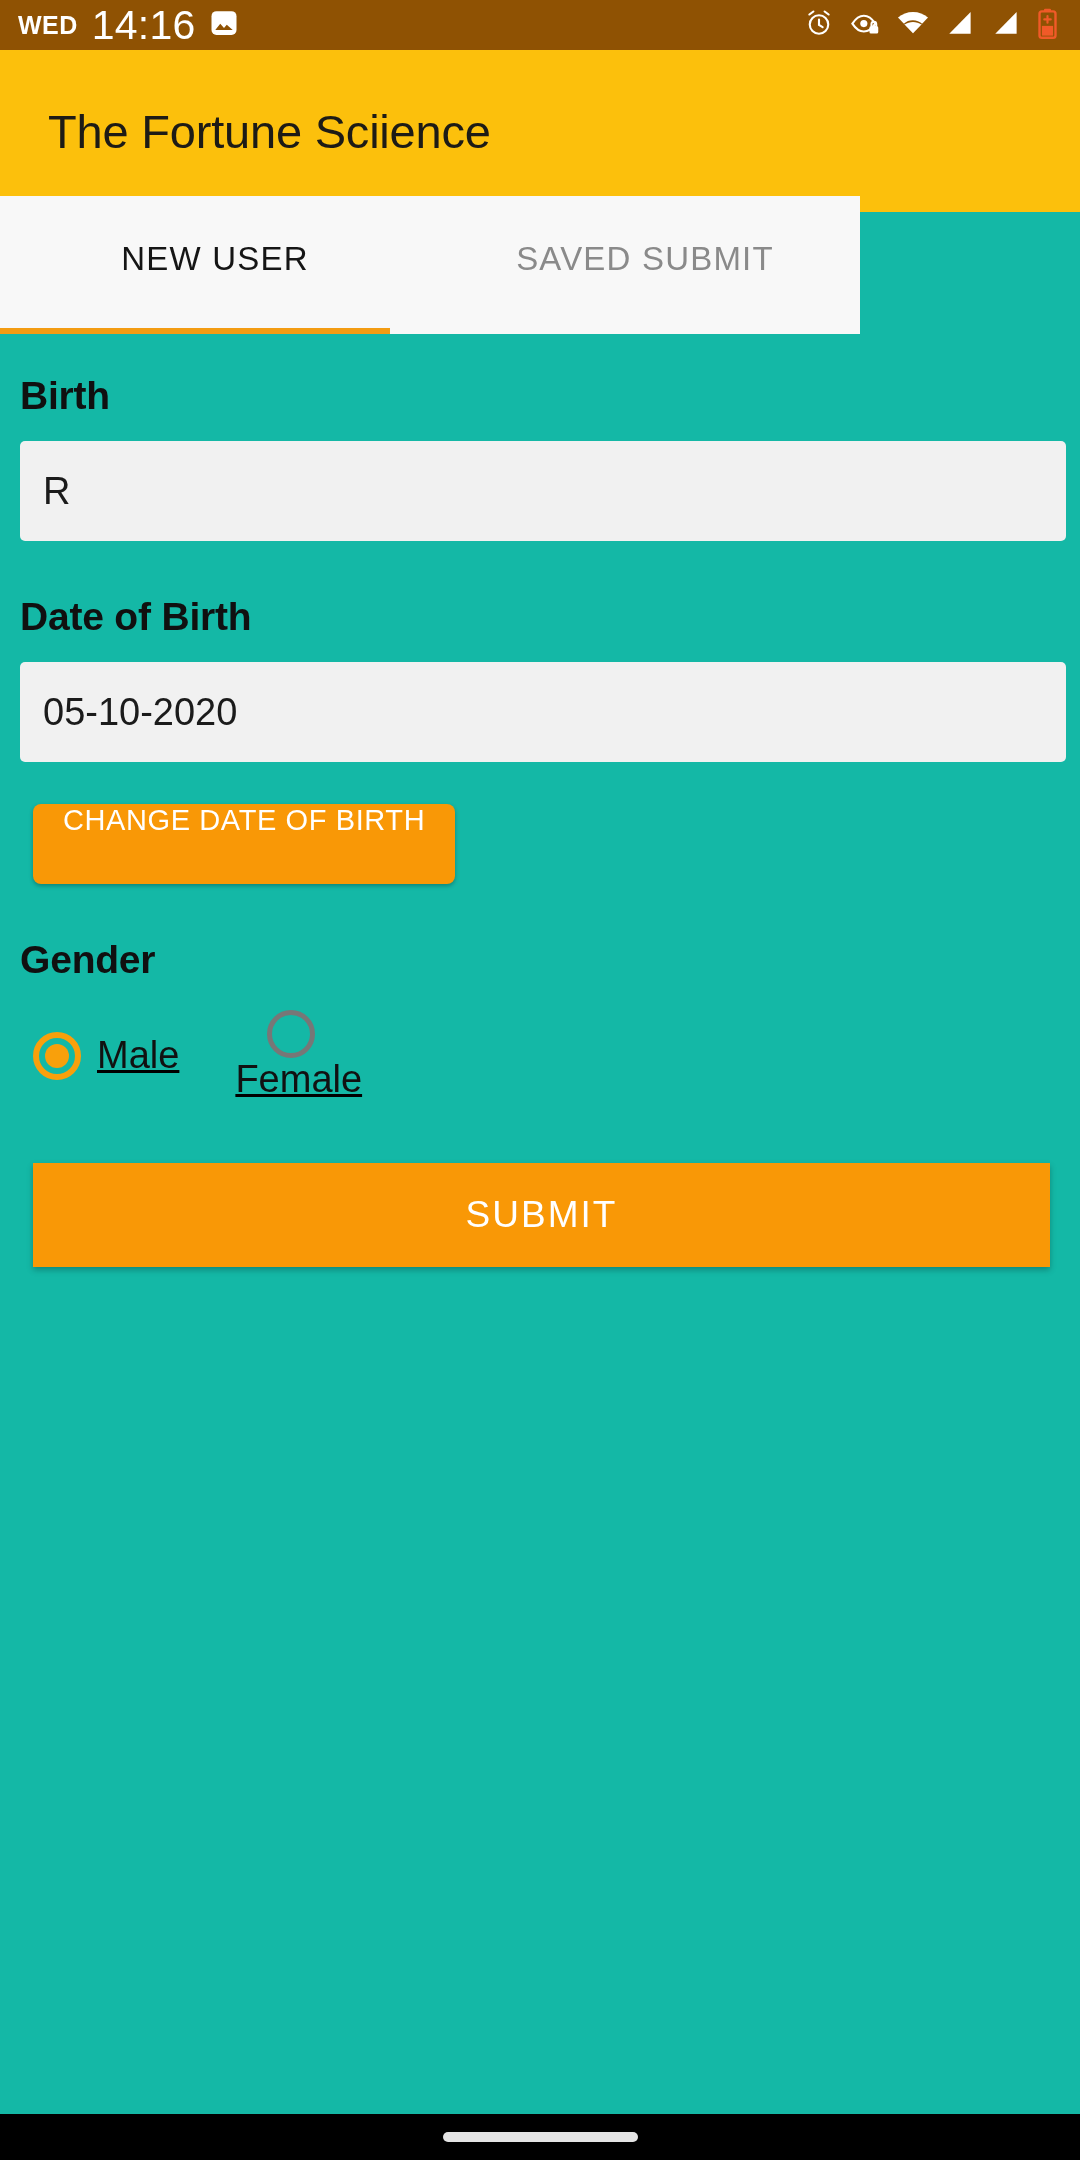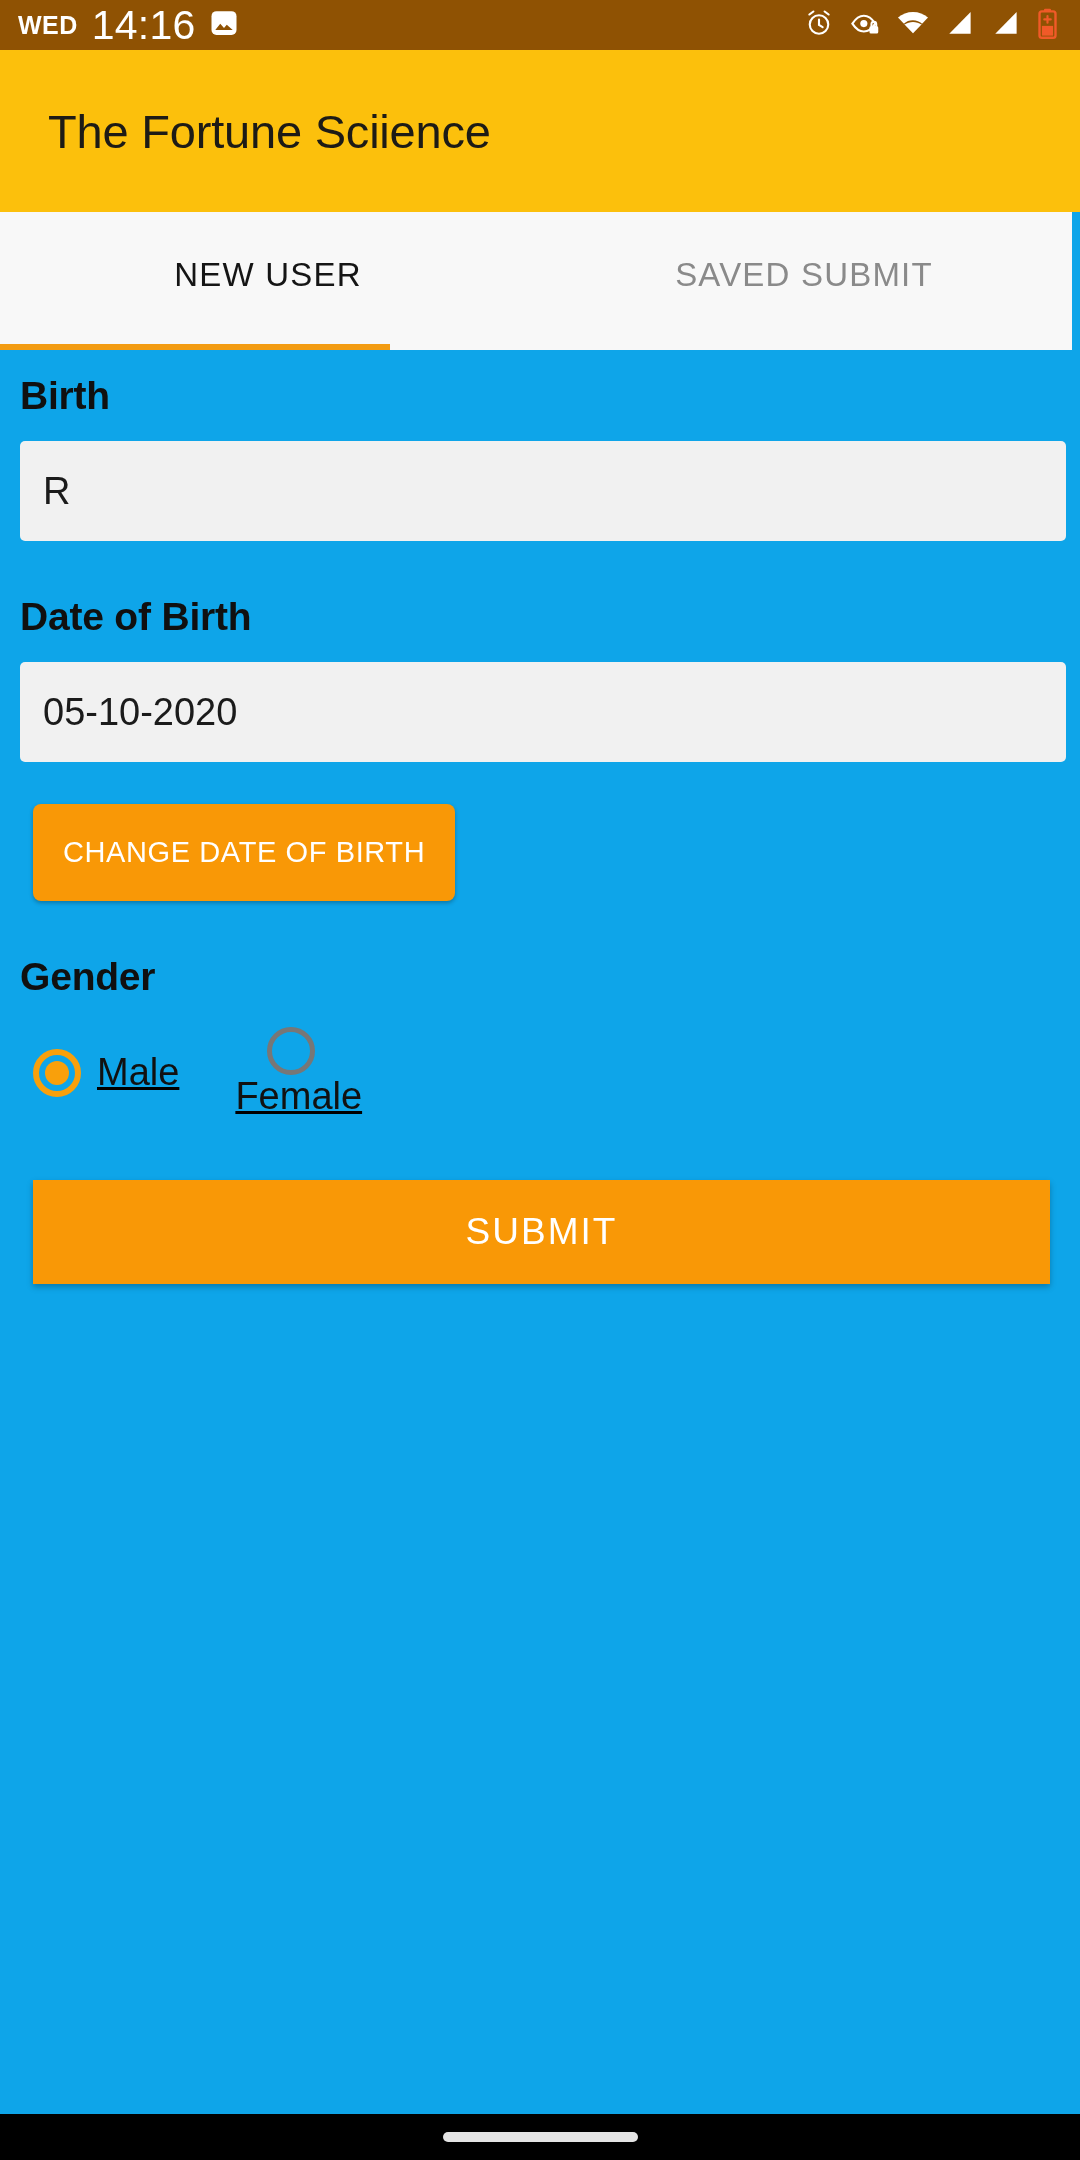--- a/index.html
+++ b/index.html
@@ -2,21 +2,21 @@
 <html><head>
 <meta charset="utf-8">
 <style>
   * { box-sizing: border-box; margin: 0; padding: 0; }
   html, body {
     width: 1080px; height: 2160px;
     background: #F7F7F7;
     font-family: "Liberation Sans", sans-serif;
     overflow: hidden;
   }
-  .screen { position: relative; width: 1080px; height: 2160px; background: #0ea5e9; }
+  .screen { position: relative; width: 1080px; height: 2160px; background: #14b8a6; }
 
   
   .statusbar {
     position: absolute; top: 0; left: 0; width: 1080px; height: 50px;
     background: #8F5203;
     display: flex; align-items: center; justify-content: space-between;
     padding: 0 16px 0 18px;
   }
   .sb-left { display: flex; align-items: center; gap: 14px; }
   .sb-day {
@@ -32,21 +32,21 @@
     background: #FCC00C;
     display: flex; align-items: center;
   }
   .appbar-title {
     color: #1D1B16; font-size: 47px; font-weight: 400;
     padding-left: 48px; letter-spacing: -0.2px;
   }
 
   
   .tabbar {
-    position: absolute; top: 212px; left: 0; width: 1072px; height: 138px;
+    position: absolute; top: 196px; left: 0; width: 860px; height: 138px;
     background: #F8F8F8; display: flex;
   }
   .tab {
     flex: 1; display: flex; align-items: flex-start; justify-content: center;
     padding-top: 44px; position: relative;
   }
   .tab-label { font-size: 33px; font-weight: 500; letter-spacing: 1.2px; }
   .tab.active .tab-label { color: #151515; }
   .tab.inactive .tab-label { color: #8A8A8A; }
   .tab-indicator {
@@ -61,22 +61,22 @@
     margin-left: 20px; letter-spacing: -0.2px;
   }
   .input-box {
     margin: 23px 14px 0 20px;
     height: 100px; background: #F1F1F1; border-radius: 5px;
     display: flex; align-items: center; padding-left: 23px;
   }
   .input-text { font-size: 38px; color: #1B1B1B; font-weight: 400; }
 
   .btn-change {
-    margin: 42px 0 0 33px; display: inline-flex; align-items: center; justify-content: center;
-    height: 97px; padding: 0 30px; background: #F99806; border-radius: 8px;
+    margin: 42px 0 0 33px; display: inline-flex; justify-content: center;
+    height: 80px; padding: 0 30px; background: #F99806; border-radius: 8px;
     box-shadow: 0 2px 4px rgba(0,0,0,.28);
   }
   .btn-change-label {
     color: #FFFFFF; font-size: 29px; font-weight: 500; letter-spacing: .6px;
   }
 
   .radio-row { display: flex; align-items: center; margin: 28px 0 0 33px; }
   .radio-opt { display: flex; align-items: center; text-decoration: underline; }
   .radio-opt + .radio-opt { margin-left: 40px; flex-direction: column; }
   .radio-dot {

